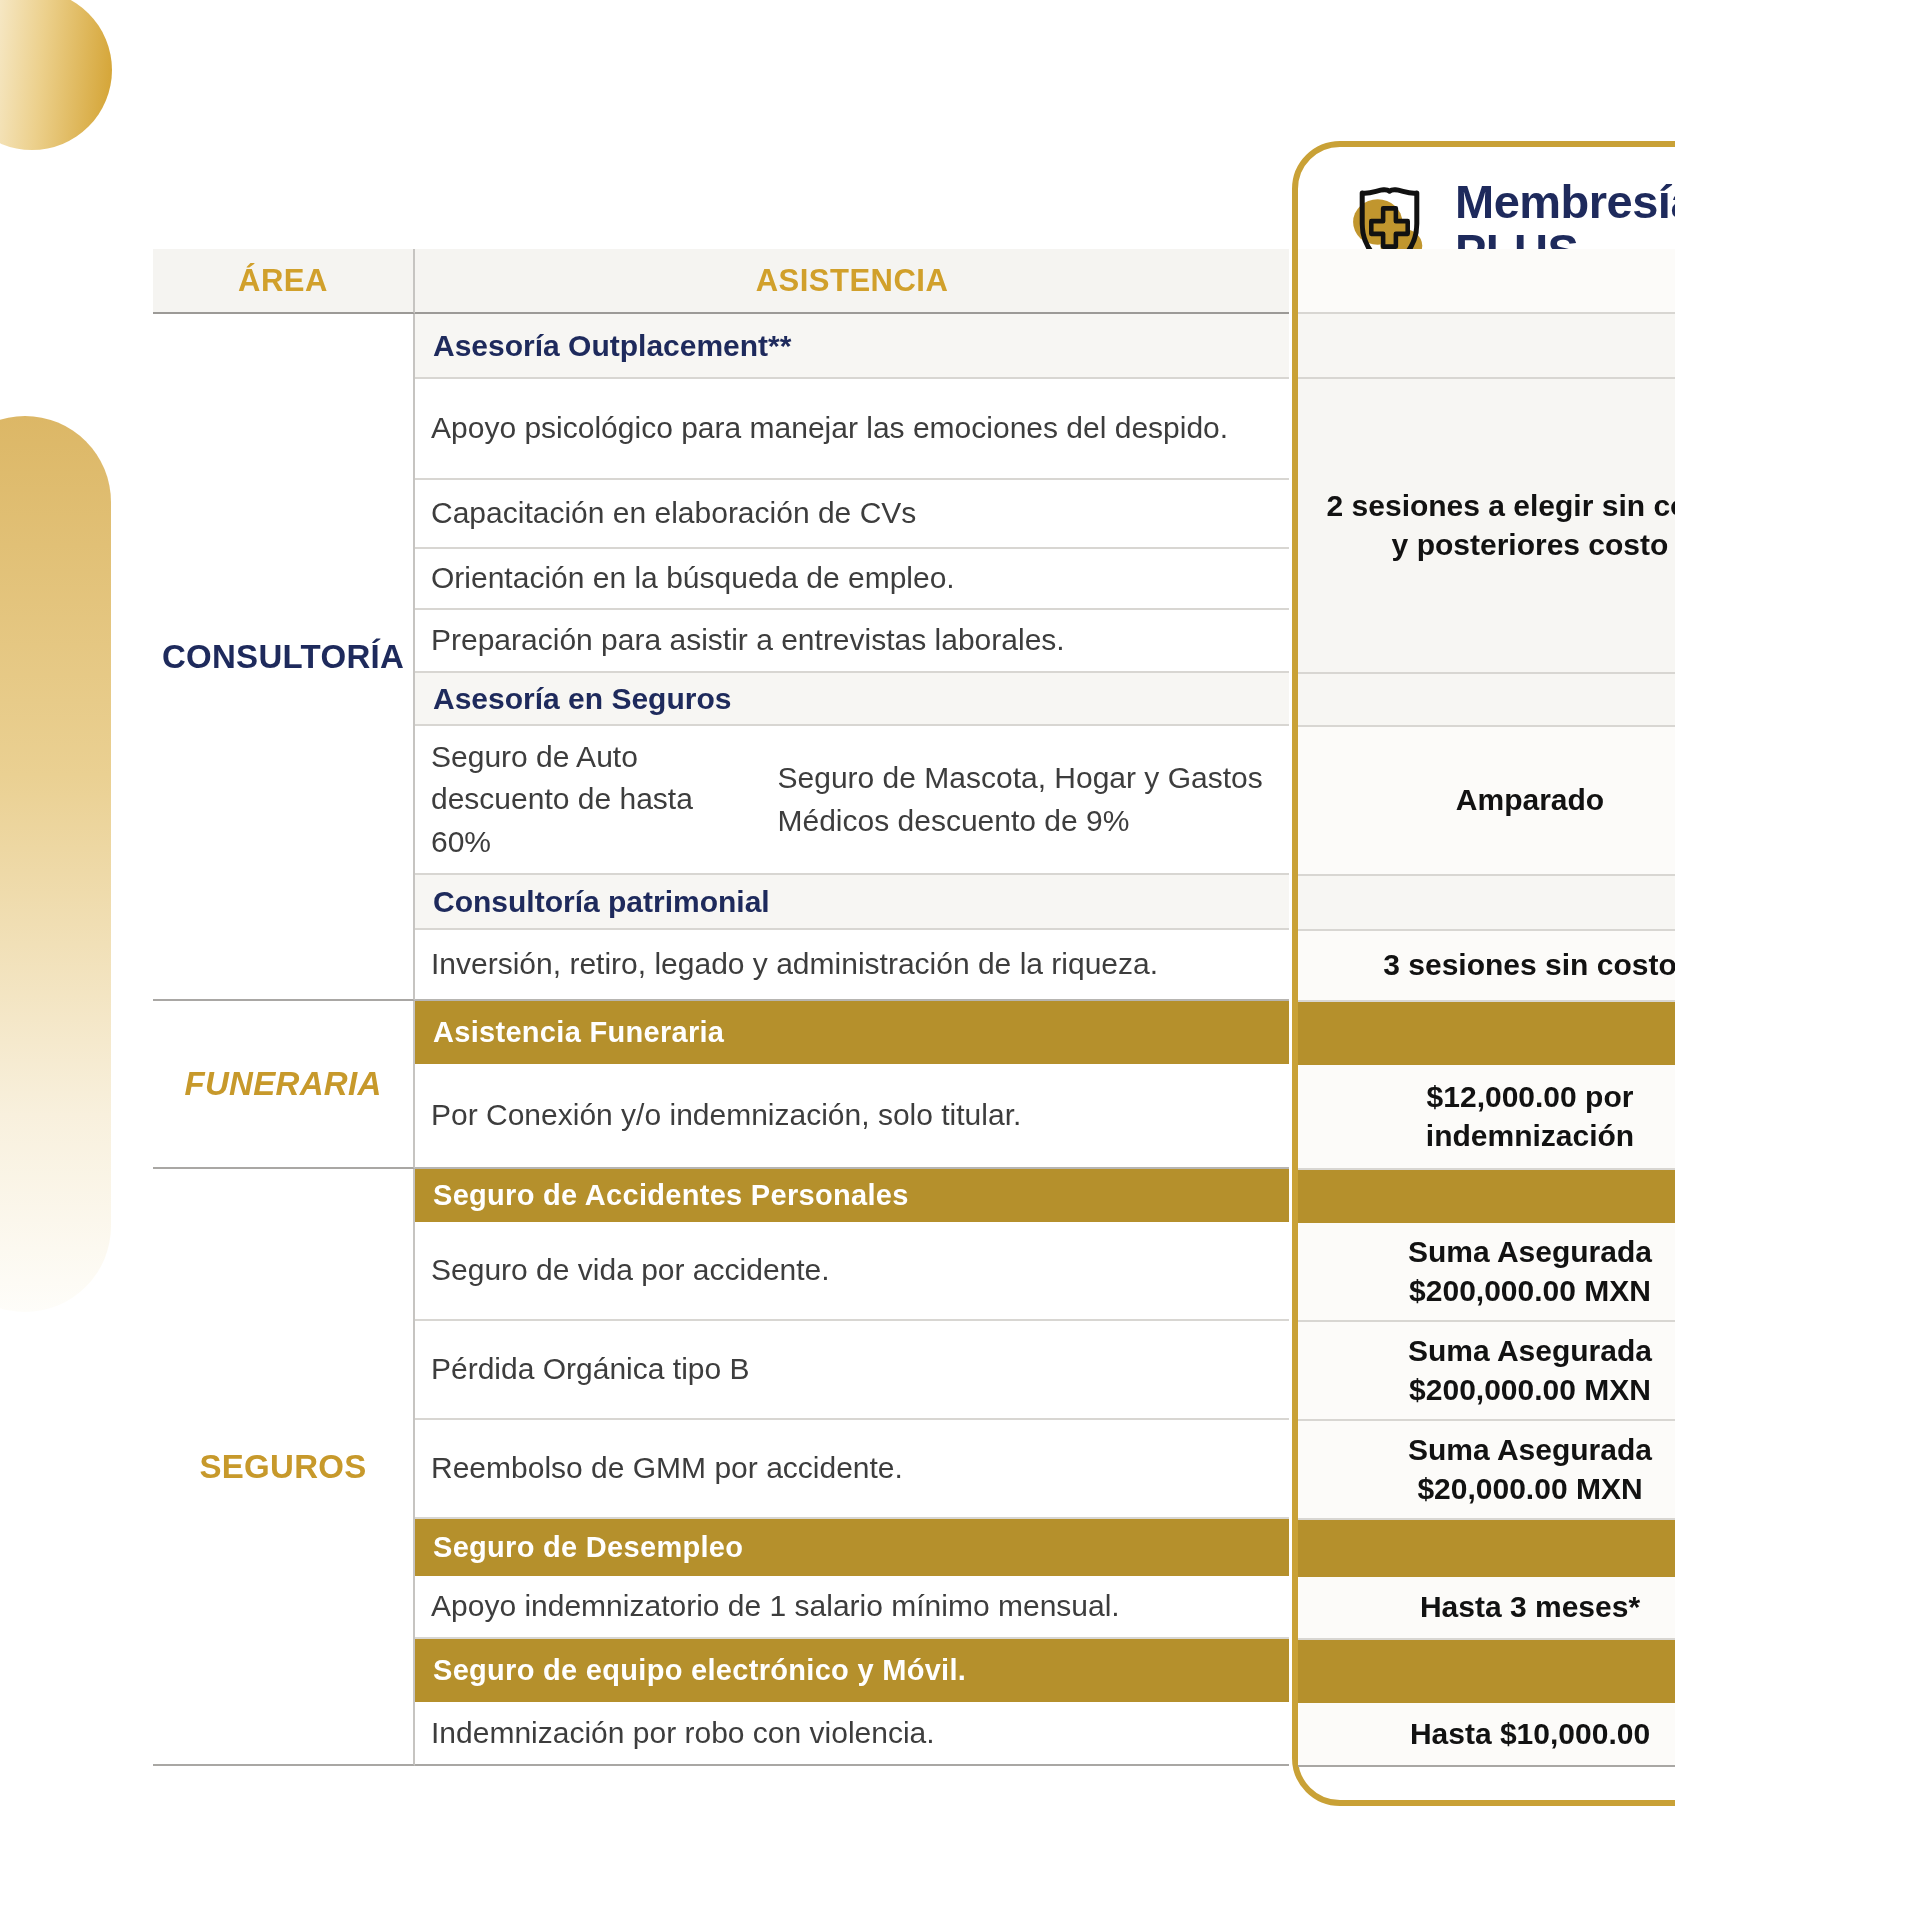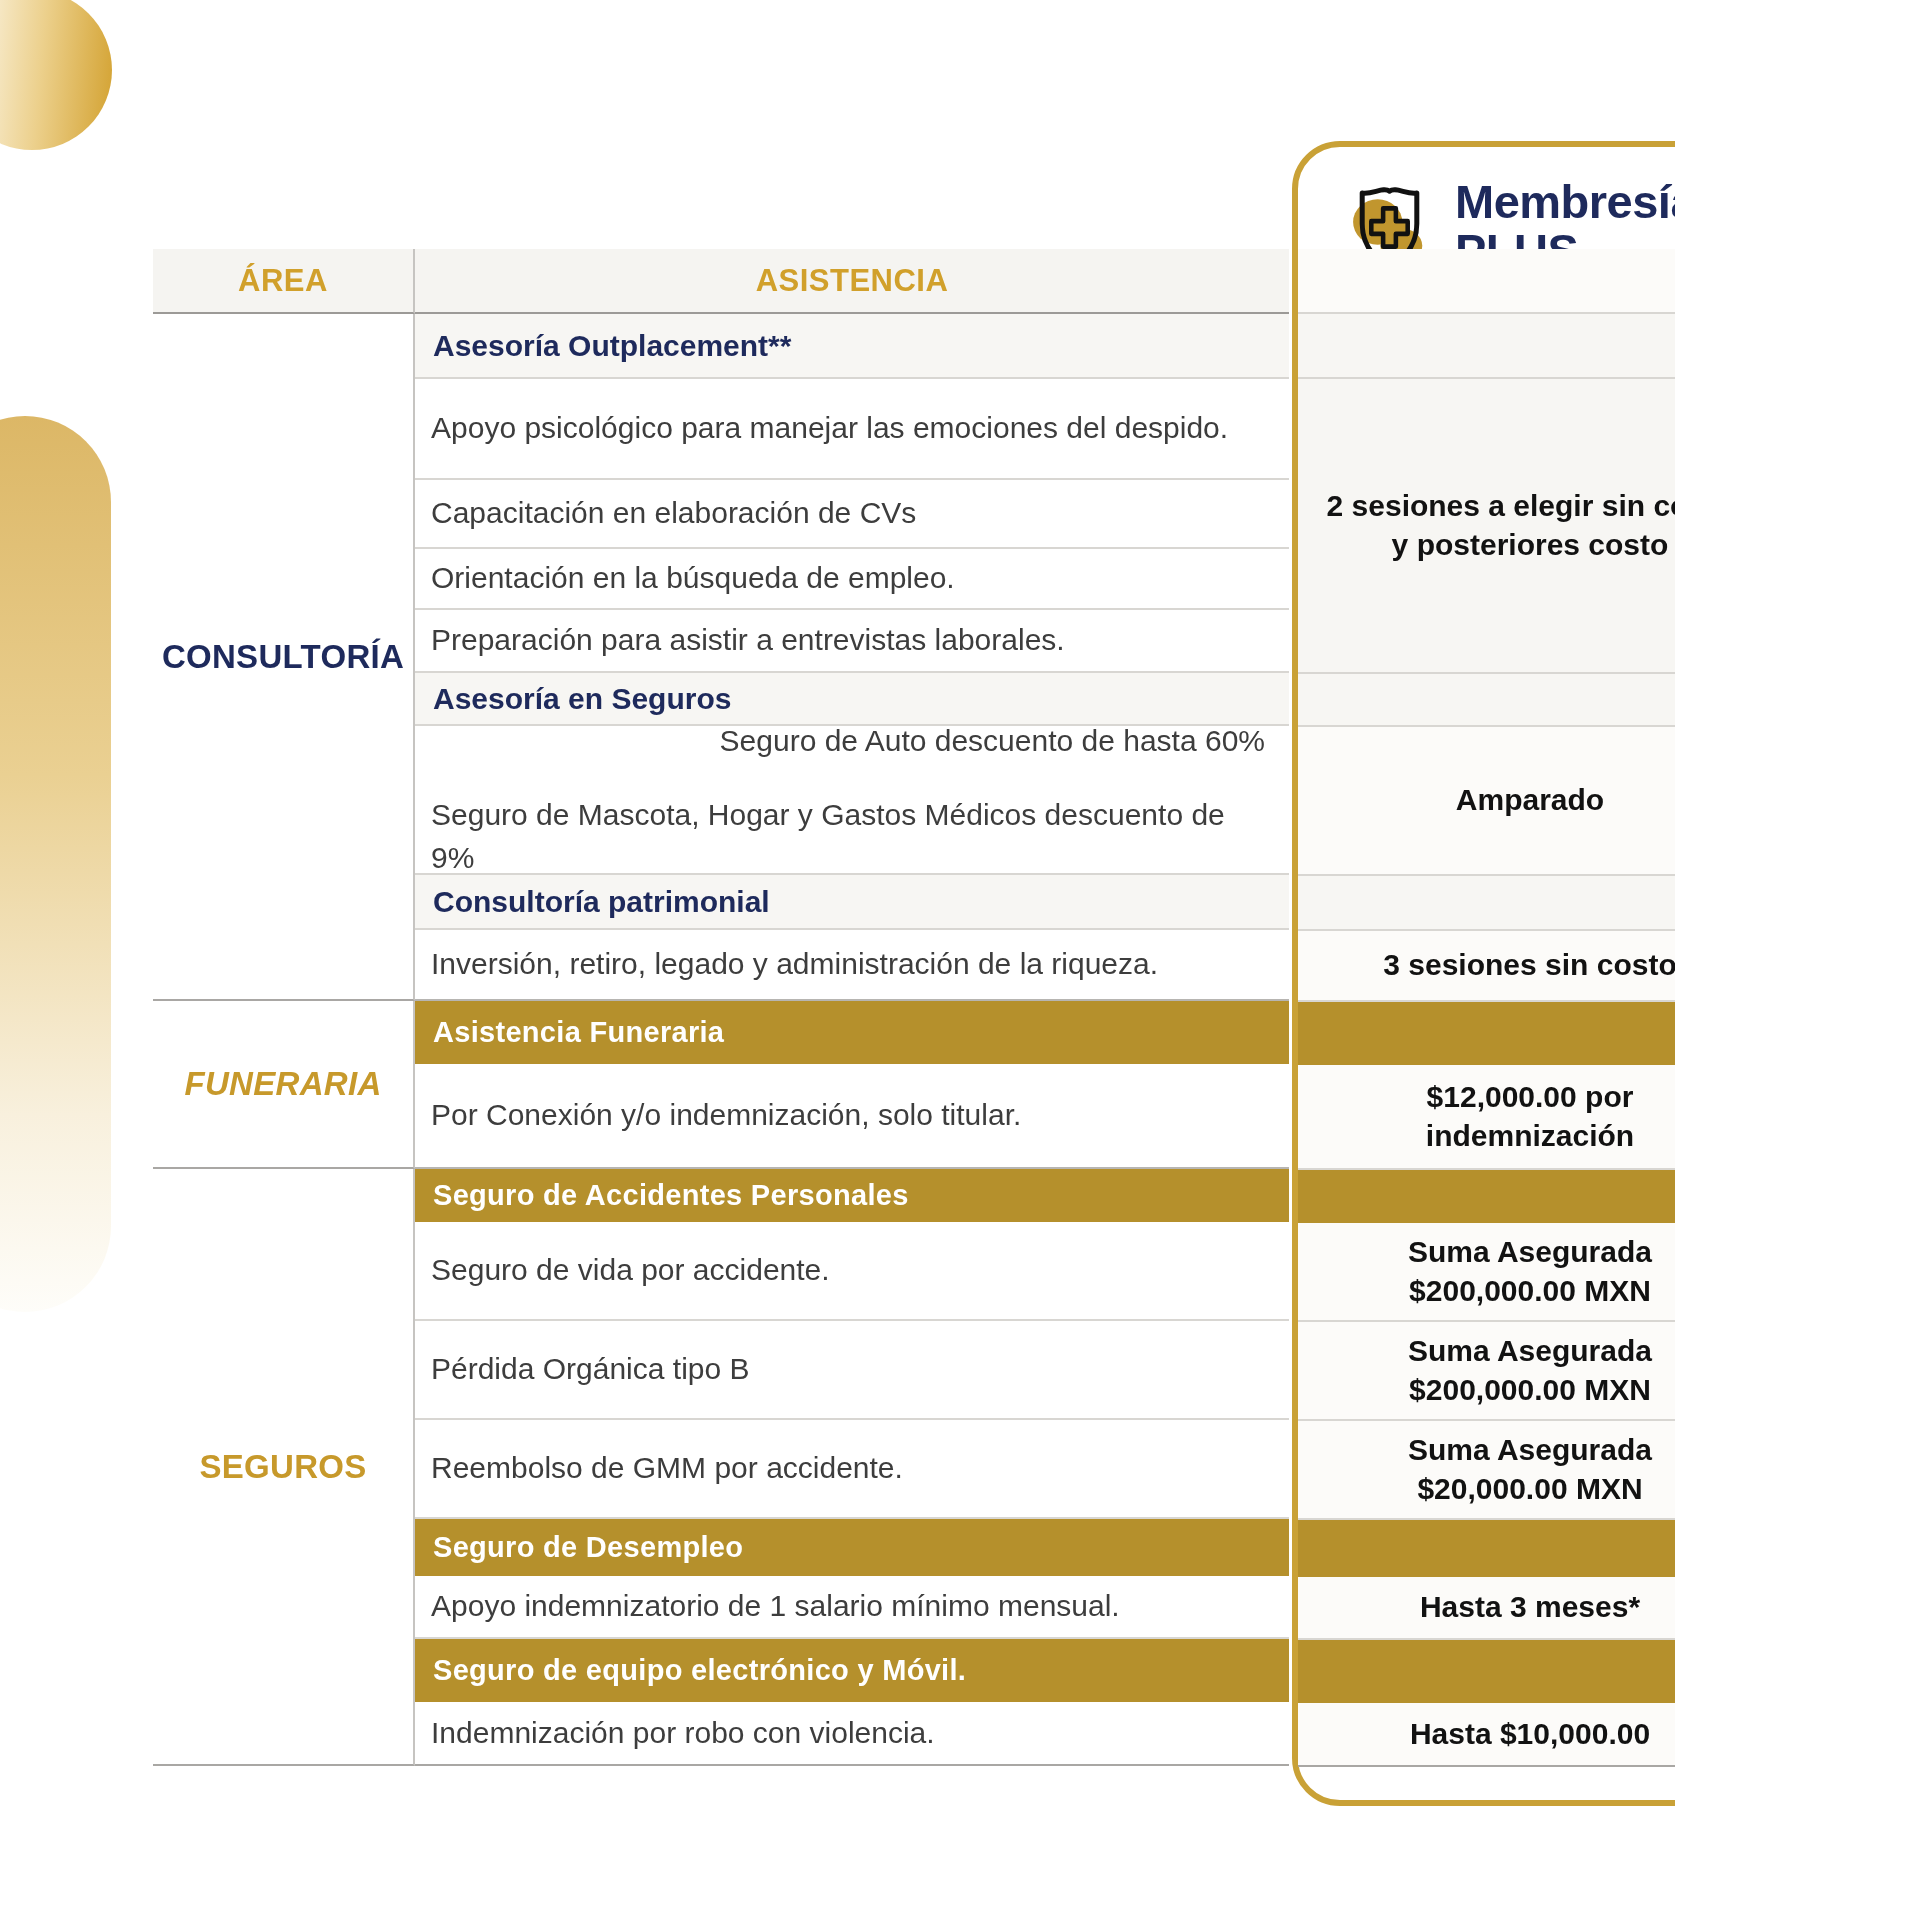--- a/index.html
+++ b/index.html
@@ -98,21 +98,21 @@
     <div class="cell area-cell area-navy" style="grid-row:2/11;grid-column:1;">CONSULTORÍA</div>
     <div class="cell area-cell area-gold" style="grid-row:11/13;grid-column:1;font-style:italic;">FUNERARIA</div>
     <div class="cell area-cell area-gold r-last" style="grid-row:13/21;grid-column:1;">SEGUROS</div>
 
     <div class="cell sub" style="grid-row:2;grid-column:2;">Asesoría Outplacement**</div>
     <div class="cell item" style="grid-row:3;grid-column:2;">Apoyo psicológico para manejar las emociones del despido.</div>
     <div class="cell item" style="grid-row:4;grid-column:2;">Capacitación en elaboración de CVs</div>
     <div class="cell item" style="grid-row:5;grid-column:2;">Orientación en la búsqueda de empleo.</div>
     <div class="cell item" style="grid-row:6;grid-column:2;">Preparación para asistir a entrevistas laborales.</div>
     <div class="cell sub" style="grid-row:7;grid-column:2;">Asesoría en Seguros</div>
-    <div class="cell item" style="grid-row:8;grid-column:2;display:flex;flex-direction:column;align-items:flex-end;justify-content:center;gap:32px;">
+    <div class="cell item" style="grid-row:8;grid-column:2;display:flex;flex-direction:row;align-items:center;justify-content:center;gap:32px;">
       <span>Seguro de Auto descuento de hasta 60%</span>
       <span>Seguro de Mascota, Hogar y Gastos Médicos descuento de 9%</span>
     </div>
     <div class="cell sub" style="grid-row:9;grid-column:2;">Consultoría patrimonial</div>
     <div class="cell item item-end" style="grid-row:10;grid-column:2;">Inversión, retiro, legado y administración de la riqueza.</div>
 
     <div class="cell banner" style="grid-row:11;grid-column:2;">Asistencia Funeraria</div>
     <div class="cell item item-end" style="grid-row:12;grid-column:2;">Por Conexión y/o indemnización, solo titular.</div>
 
     <div class="cell banner" style="grid-row:13;grid-column:2;">Seguro de Accidentes Personales</div>

